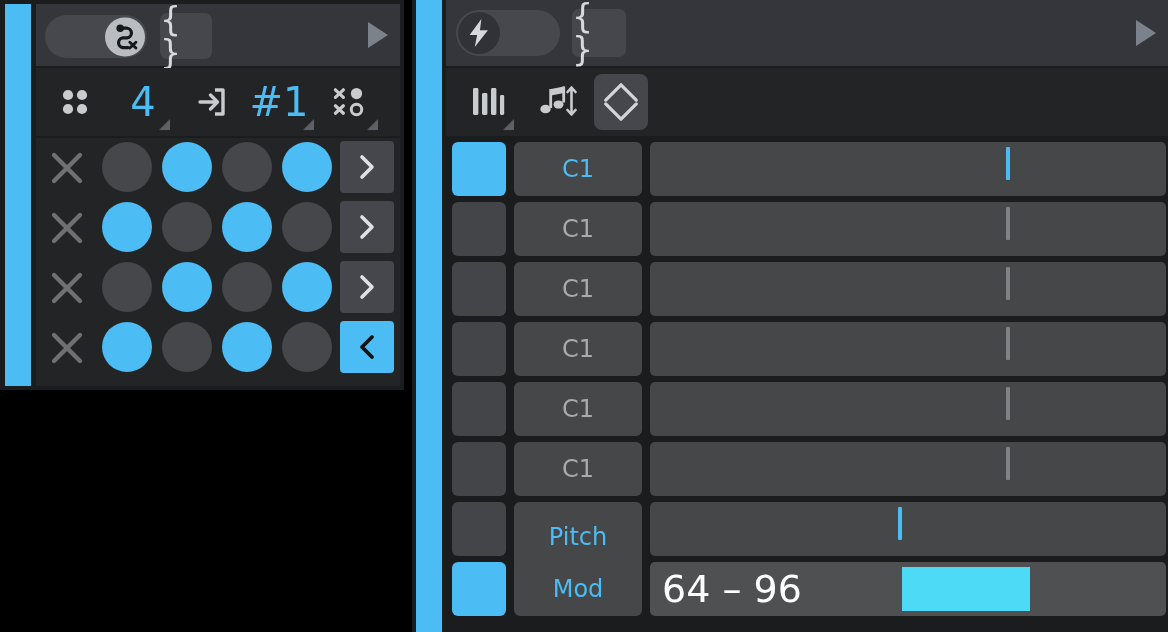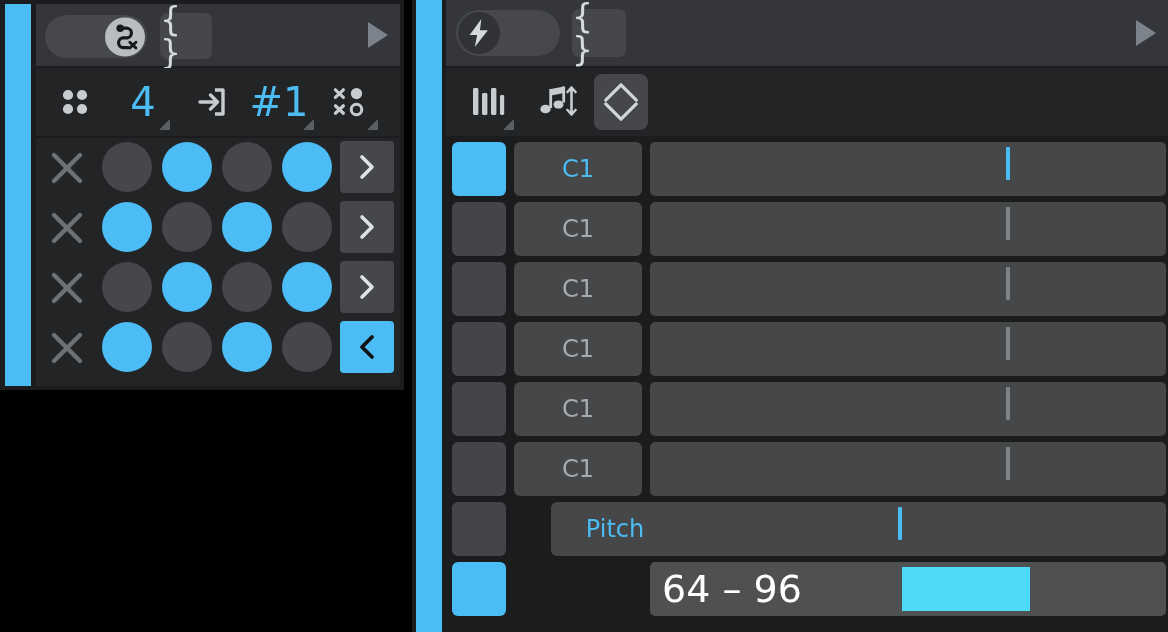--- a/index.html
+++ b/index.html
@@ -444,31 +444,32 @@
       <div class="lane-track" style="left:204px; top:2px; width:516px; height:54px;">
         <div class="tick grey" style="left:356px; top:5px; height:33px;"></div>
         <svg class="handle" width="42" height="34" viewBox="0 0 42 34" style="left:337px; top:31px;">
           <path d="M21 4 L38 30 L4 30 Z" fill="none" stroke="#70757a" stroke-width="3" stroke-linejoin="round"></path>
         </svg>
       </div>
     </div>
 
     <div class="lane" style="left:0px; top:360px; width:722px; height:60px;">
       <div class="lane-swatch off" style="left:6px; top:2px; width:54px; height:54px;"></div>
-      <div class="lane-name sel" style="left:68px; top:2px; width:128px; height:54px;margin-left:37px;">Pitch</div>
+      <div class="lane-name sel" style="left:68px; top:2px; width:128px; height:70px;">Pitch</div>
       <div class="lane-track" style="left:204px; top:2px; width:516px; height:54px;">
         <div class="tick blue" style="left:248px; top:5px; height:33px;"></div>
         <svg class="handle" width="42" height="34" viewBox="0 0 42 34" style="left:229px; top:31px;">
           <path d="M21 4 L38 30 L4 30 Z" fill="none" stroke="#70757a" stroke-width="3" stroke-linejoin="round"></path>
         </svg>
       </div>
     </div>
 
     <div class="lane" style="left:0px; top:420px; width:722px; height:62px;">
       <div class="lane-swatch on" style="left:6px; top:2px; width:54px; height:54px;"></div>
+      <div class="lane-name sel" style="left:68px; top:2px; width:128px; height:54px;">Mod</div>
       <div class="lane-track light" style="left:204px; top:2px; width:516px; height:54px;">
         <span class="range-text" style="left:12px; top:8px;">64 – 96</span>
         <div class="range-fill" style="left:252px; top:5px; width:128px; height:44px;"></div>
         <svg class="handle" width="42" height="34" viewBox="0 0 42 34" style="left:-15px; top:32px;">
           <path d="M21 4 L38 30 L4 30 Z" fill="#46484b" stroke="#6a6e73" stroke-width="3" stroke-linejoin="round"></path>
         </svg>
       </div>
     </div>
   </div>
 </div>

